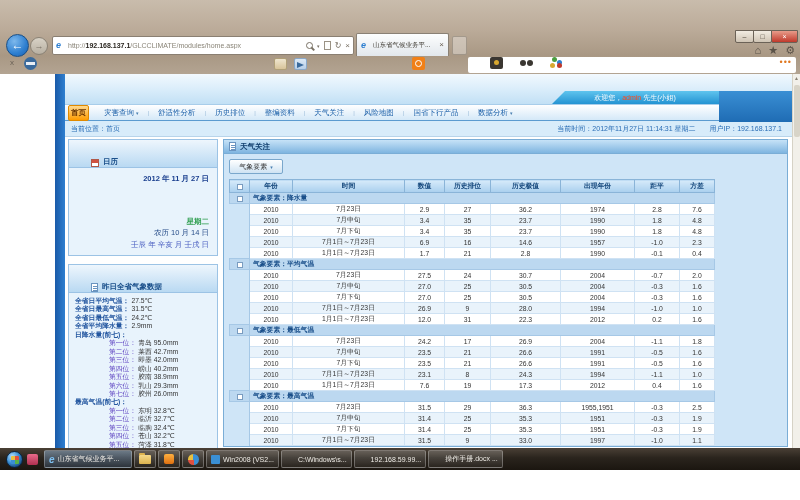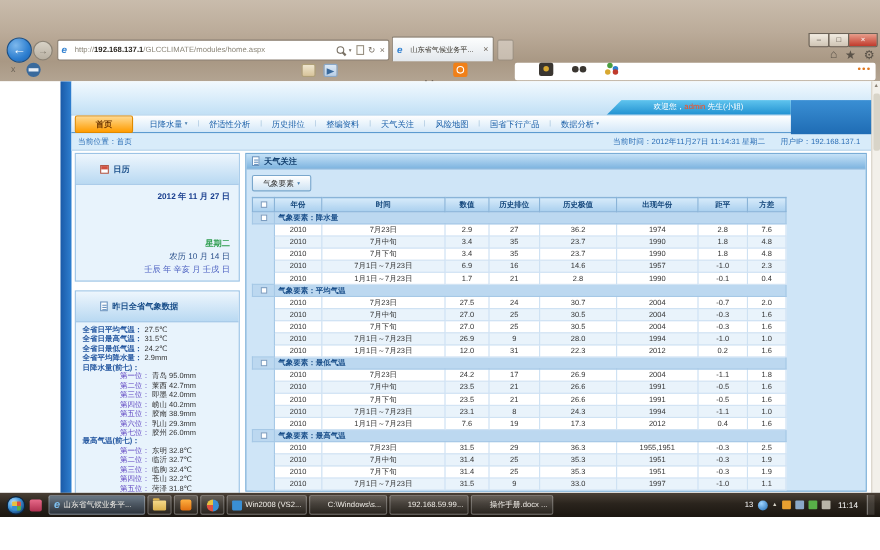--- a/index.html
+++ b/index.html
@@ -84,35 +84,35 @@
     color:#fff; font-size:7px; line-height:14px; text-align:center; }
   .welcome .uname { color:#ff4a1a; }
   .corner-block { position:absolute; right:0; top:17px; width:73px; height:31px;
     background:linear-gradient(180deg,#3a8fd4,#1f6cb4); z-index:3; }
 
   .navbar { height:17px; background:linear-gradient(#ffffff,#d4e8f8); border-top:1px solid #a8cdea;
     border-bottom:1px solid #5b9bd0; display:flex; align-items:center; padding-left:3px;
     font-size:7.5px; color:#1a5fa8; position:relative; }
   .nav-item { padding:2px 9px; white-space:nowrap; display:flex; align-items:center; gap:2px; }
   .nav-item.active { background:linear-gradient(#ffd98f,#ff9c00); border:1px solid #e08a00;
-    border-radius:2px; color:#6b3400; font-weight:bold; padding:2px 18px; margin-right:6px; }
+    border-radius:2px; color:#6b3400; font-weight:bold; padding:2px 2px; margin-right:6px; }
   .nav-sep { color:#9bbcd8; font-size:6px; }
   .nav-caret { font-size:5px; color:#4a7fb0; }
 
   .statusbar { height:16px; background:#d8ecfa; border-bottom:1px solid #b8d4ea; display:flex;
     justify-content:space-between; align-items:center; font-size:7px; color:#2a6db5; padding:0 10px 0 6px; }
   .status-right { display:flex; gap:14px; }
 
   .content { display:flex; height:311px; overflow:hidden; }
 
   
   .sidebar { width:153px; padding:2px 0 0 3px; flex:none; }
   .side-panel { border:1px solid #9cc3e5; background:#e8f3fc; }
   .side-panel-header { height:28px; background:linear-gradient(#eef6fd,#b9d9f2); border-bottom:1px solid #9cc3e5;
-    display:flex; align-items:center; gap:4px; font-size:7.5px; font-weight:bold; color:#1a4f8a; padding-left:22px; }
+    display:flex; align-items:flex-end; gap:4px; font-size:7.5px; font-weight:bold; color:#1a4f8a; padding-left:22px; }
   .cal-icon { width:8px; height:8px; background:#fff; border:1px solid #b05848; position:relative; }
   .cal-icon::before { content:""; position:absolute; left:0; top:0; width:100%; height:3px; background:#d05040; }
   .doc-icon { width:7px; height:9px; background:#fff; border:1px solid #6a94c0; position:relative; }
   .doc-icon::before { content:""; position:absolute; left:1px; top:2px; width:4px; height:1px;
     background:#6a94c0; box-shadow:0 2px 0 #6a94c0,0 4px 0 #6a94c0; }
   .calendar-body { padding:5px 8px 5px 0; text-align:right; font-size:7.5px; line-height:11.5px; }
   .cal-date { color:#1a3f8f; font-weight:bold; }
   .cal-week { color:#2e9e4f; font-weight:bold;margin-top:31px; }
   .cal-lunar { color:#2a4f8a; }
   .cal-ganzhi { color:#4a5fc0; }
@@ -242,21 +242,21 @@
       <div class="welcome"><span>欢迎您，</span><span class="uname">admin</span><span> 先生(小姐)</span></div>
       <div class="corner-block"></div>
     </div>
 
     <div class="navbar">
       <div style="display:flex;align-items:center;">
           <div class="nav-item active">
             <span>首页</span>
           </div>
           <div class="nav-item">
-            <span>日降水量</span>
+            <span>灾害查询</span>
             <span class="nav-caret">▾</span>
           </div>
           <span class="nav-sep">|</span>
           <div class="nav-item">
             <span>舒适性分析</span>
           </div>
           <span class="nav-sep">|</span>
           <div class="nav-item">
             <span>历史排位</span>
           </div>
@@ -663,24 +663,13 @@
       </div>
       <div class="tb-btn">
         <span class="tb-btn-icon"></span>
         <span>192.168.59.99...</span>
       </div>
       <div class="tb-btn">
         <span class="tb-btn-icon"></span>
         <span>操作手册.docx ...</span>
       </div>
     </div>
-  <div class="tray">
-    <span>13</span>
-    <span class="tray-sphere"></span>
-    <span class="tray-up">▲</span>
-    <span class="tray-ic a"></span>
-    <span class="tray-ic b"></span>
-    <span class="tray-ic c"></span>
-    <span class="tray-ic d"></span>
-    <span class="tray-clock">11:14</span>
-    <span class="show-desktop"></span>
-  </div>
 </div>
 
 </body></html>

